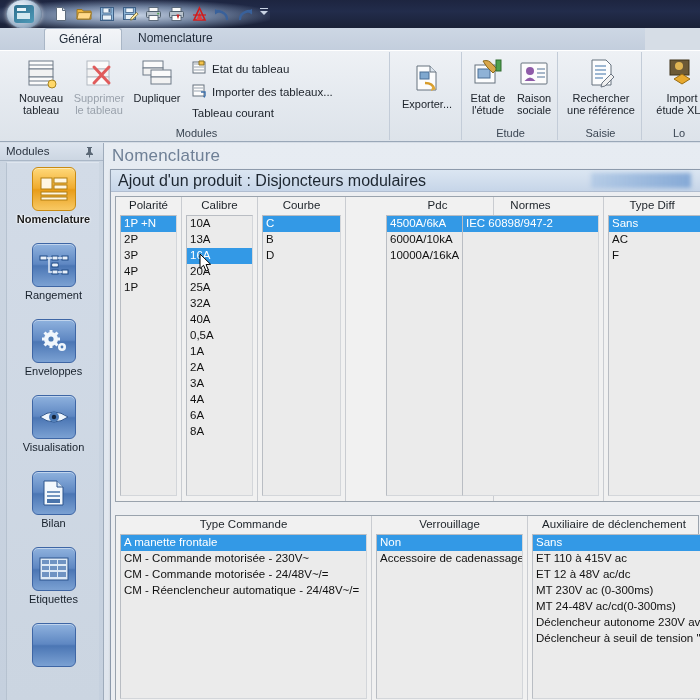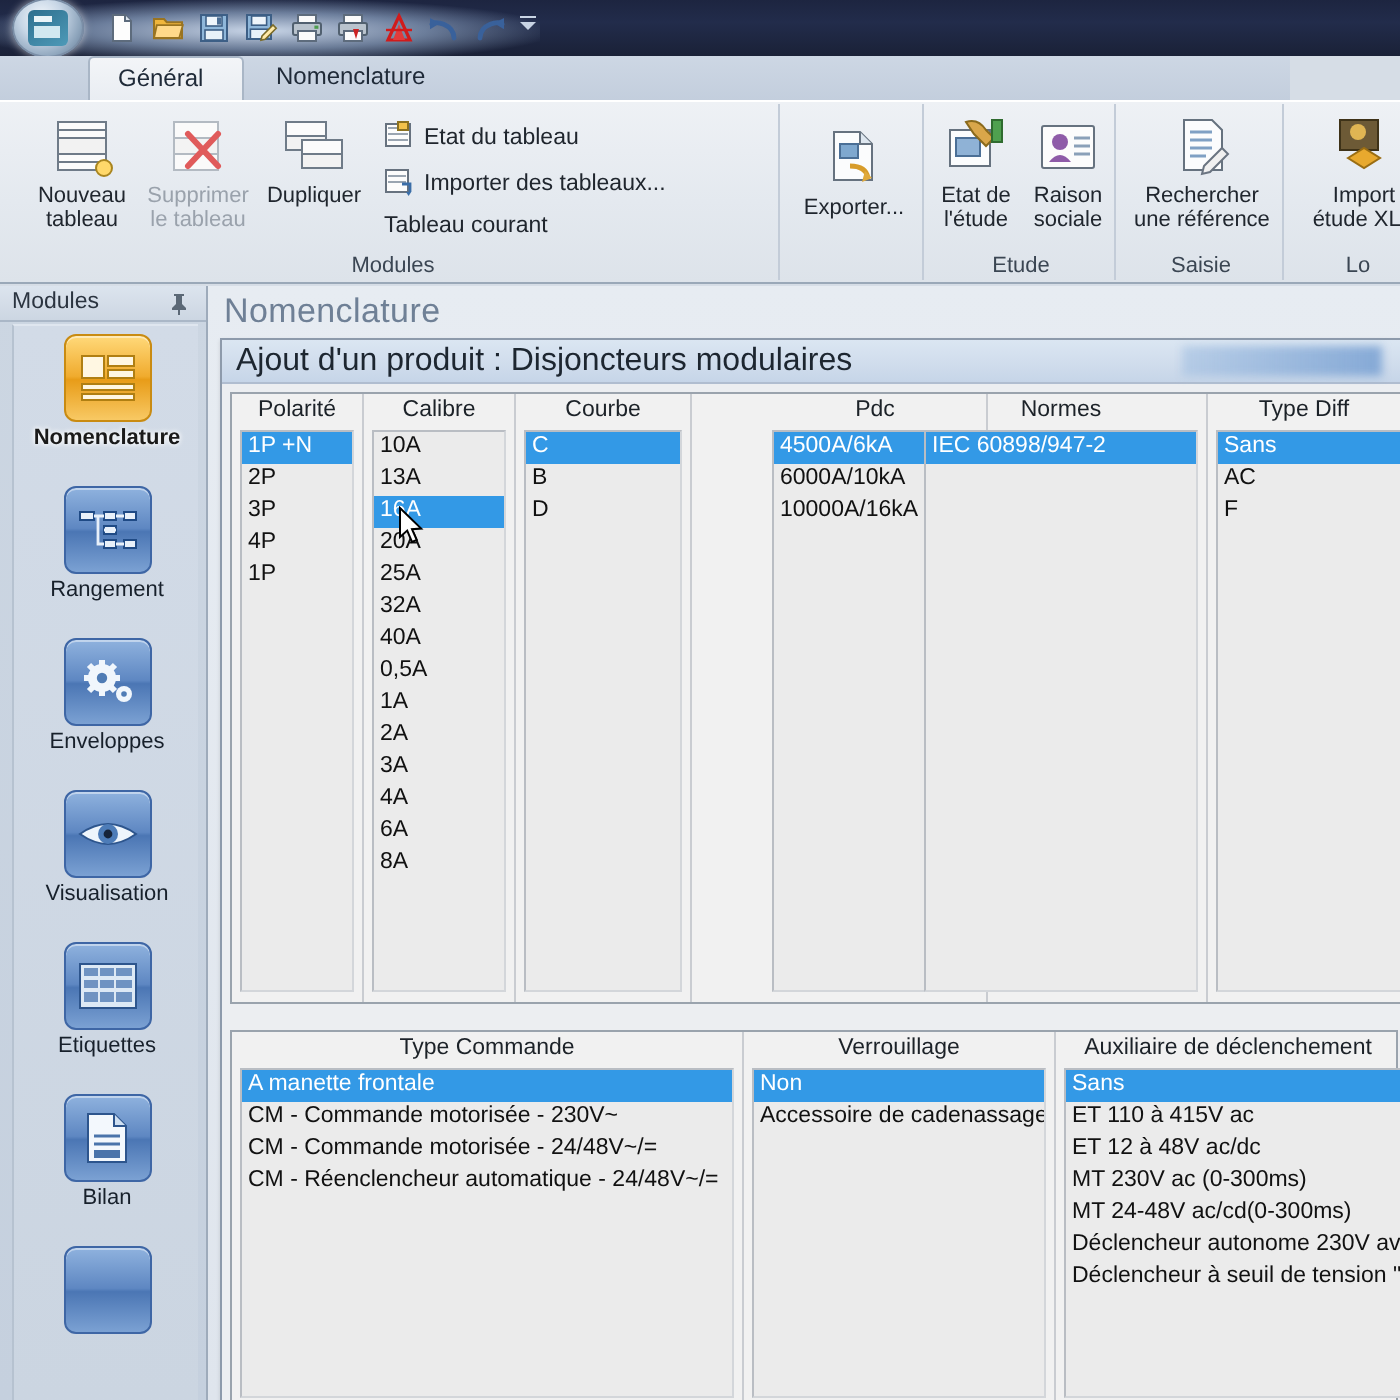--- a/index.html
+++ b/index.html
@@ -526,52 +526,52 @@
 
     <div class="mod">
       <div class="box">
         <svg width="32" height="22" viewBox="0 0 32 22">
           <path d="M2 11 q14 -10 28 0 q-14 10 -28 0z" fill="#eef5fc" stroke="#2d558d"></path>
           <circle cx="16" cy="11" r="5" fill="#4d7cb8"></circle>
             <circle cx="16" cy="11" r="2.2" fill="#16243a"></circle>
         </svg>
       </div>
       <div class="lbl">Visualisation</div>
+    </div>
+
+    <div class="mod">
+      <div class="box">
+        <svg width="26" height="28" viewBox="0 0 26 28">
+          <path d="M3 2 h13 l6 6 v18 H3z" fill="#f3f8fd" stroke="#2d558d"></path>
+          <path d="M16 2 v6 h6" fill="#cfe0f2" stroke="#2d558d"></path>
+          <path d="M6 13 h13 M6 17 h13" stroke="#4a74ab" stroke-width="1.6"></path>
+          <rect x="6" y="20" width="13" height="4" fill="#4a74ab"></rect>
+        </svg>
+      </div>
+      <div class="lbl">Bilan</div>
     </div>
 
     <div class="mod">
       <div class="box">
         <svg width="30" height="24" viewBox="0 0 30 24">
           <rect x="1" y="1" width="28" height="22" fill="#dde9f5" stroke="#2d558d"></rect>
           <g fill="#6f93c2">
             <rect x="3" y="3" width="7" height="4"></rect>
               <rect x="11" y="3" width="7" height="4"></rect>
               <rect x="19" y="3" width="8" height="4"></rect>
             <rect x="3" y="9" width="7" height="4"></rect>
               <rect x="11" y="9" width="7" height="4"></rect>
               <rect x="19" y="9" width="8" height="4"></rect>
             <rect x="3" y="15" width="7" height="5"></rect>
               <rect x="11" y="15" width="7" height="5"></rect>
               <rect x="19" y="15" width="8" height="5"></rect>
           </g>
         </svg>
       </div>
       <div class="lbl">Etiquettes</div>
-    </div>
-
-    <div class="mod">
-      <div class="box">
-        <svg width="26" height="28" viewBox="0 0 26 28">
-          <path d="M3 2 h13 l6 6 v18 H3z" fill="#f3f8fd" stroke="#2d558d"></path>
-          <path d="M16 2 v6 h6" fill="#cfe0f2" stroke="#2d558d"></path>
-          <path d="M6 13 h13 M6 17 h13" stroke="#4a74ab" stroke-width="1.6"></path>
-          <rect x="6" y="20" width="13" height="4" fill="#4a74ab"></rect>
-        </svg>
-      </div>
-      <div class="lbl">Bilan</div>
     </div>
 
     <div class="mod">
       <div class="box">
         
       </div>
 
     </div>
 
   </div>

